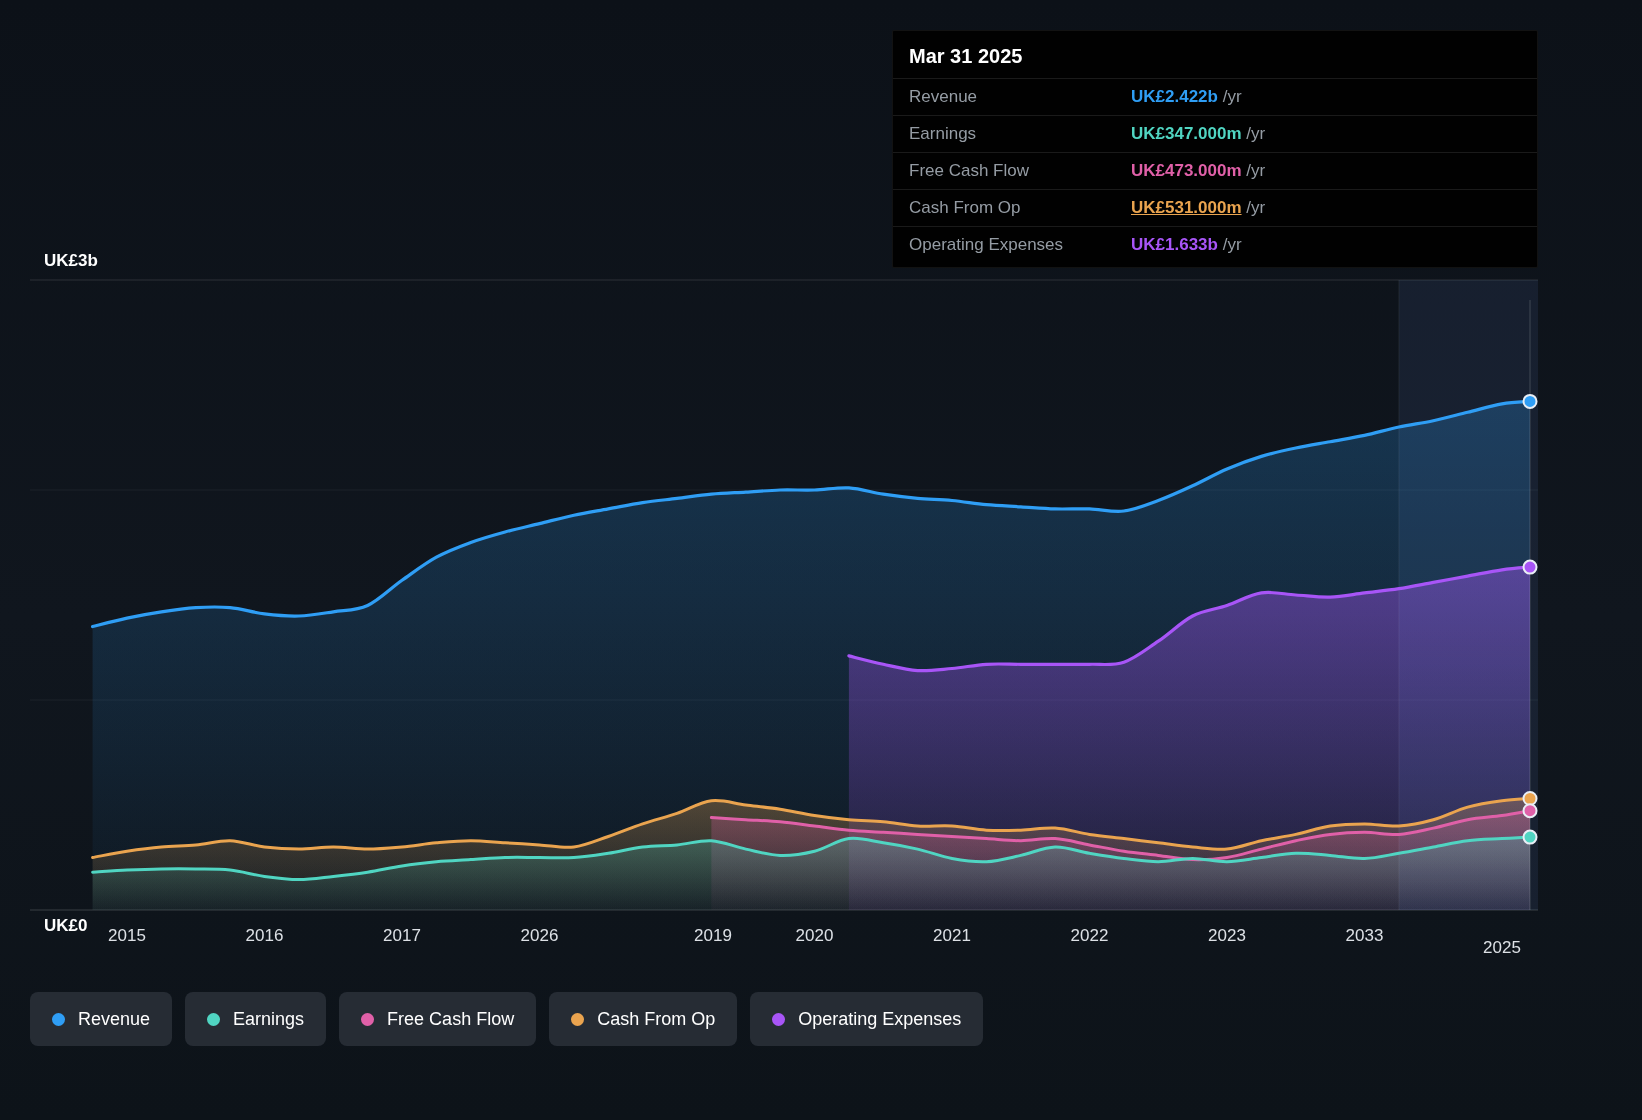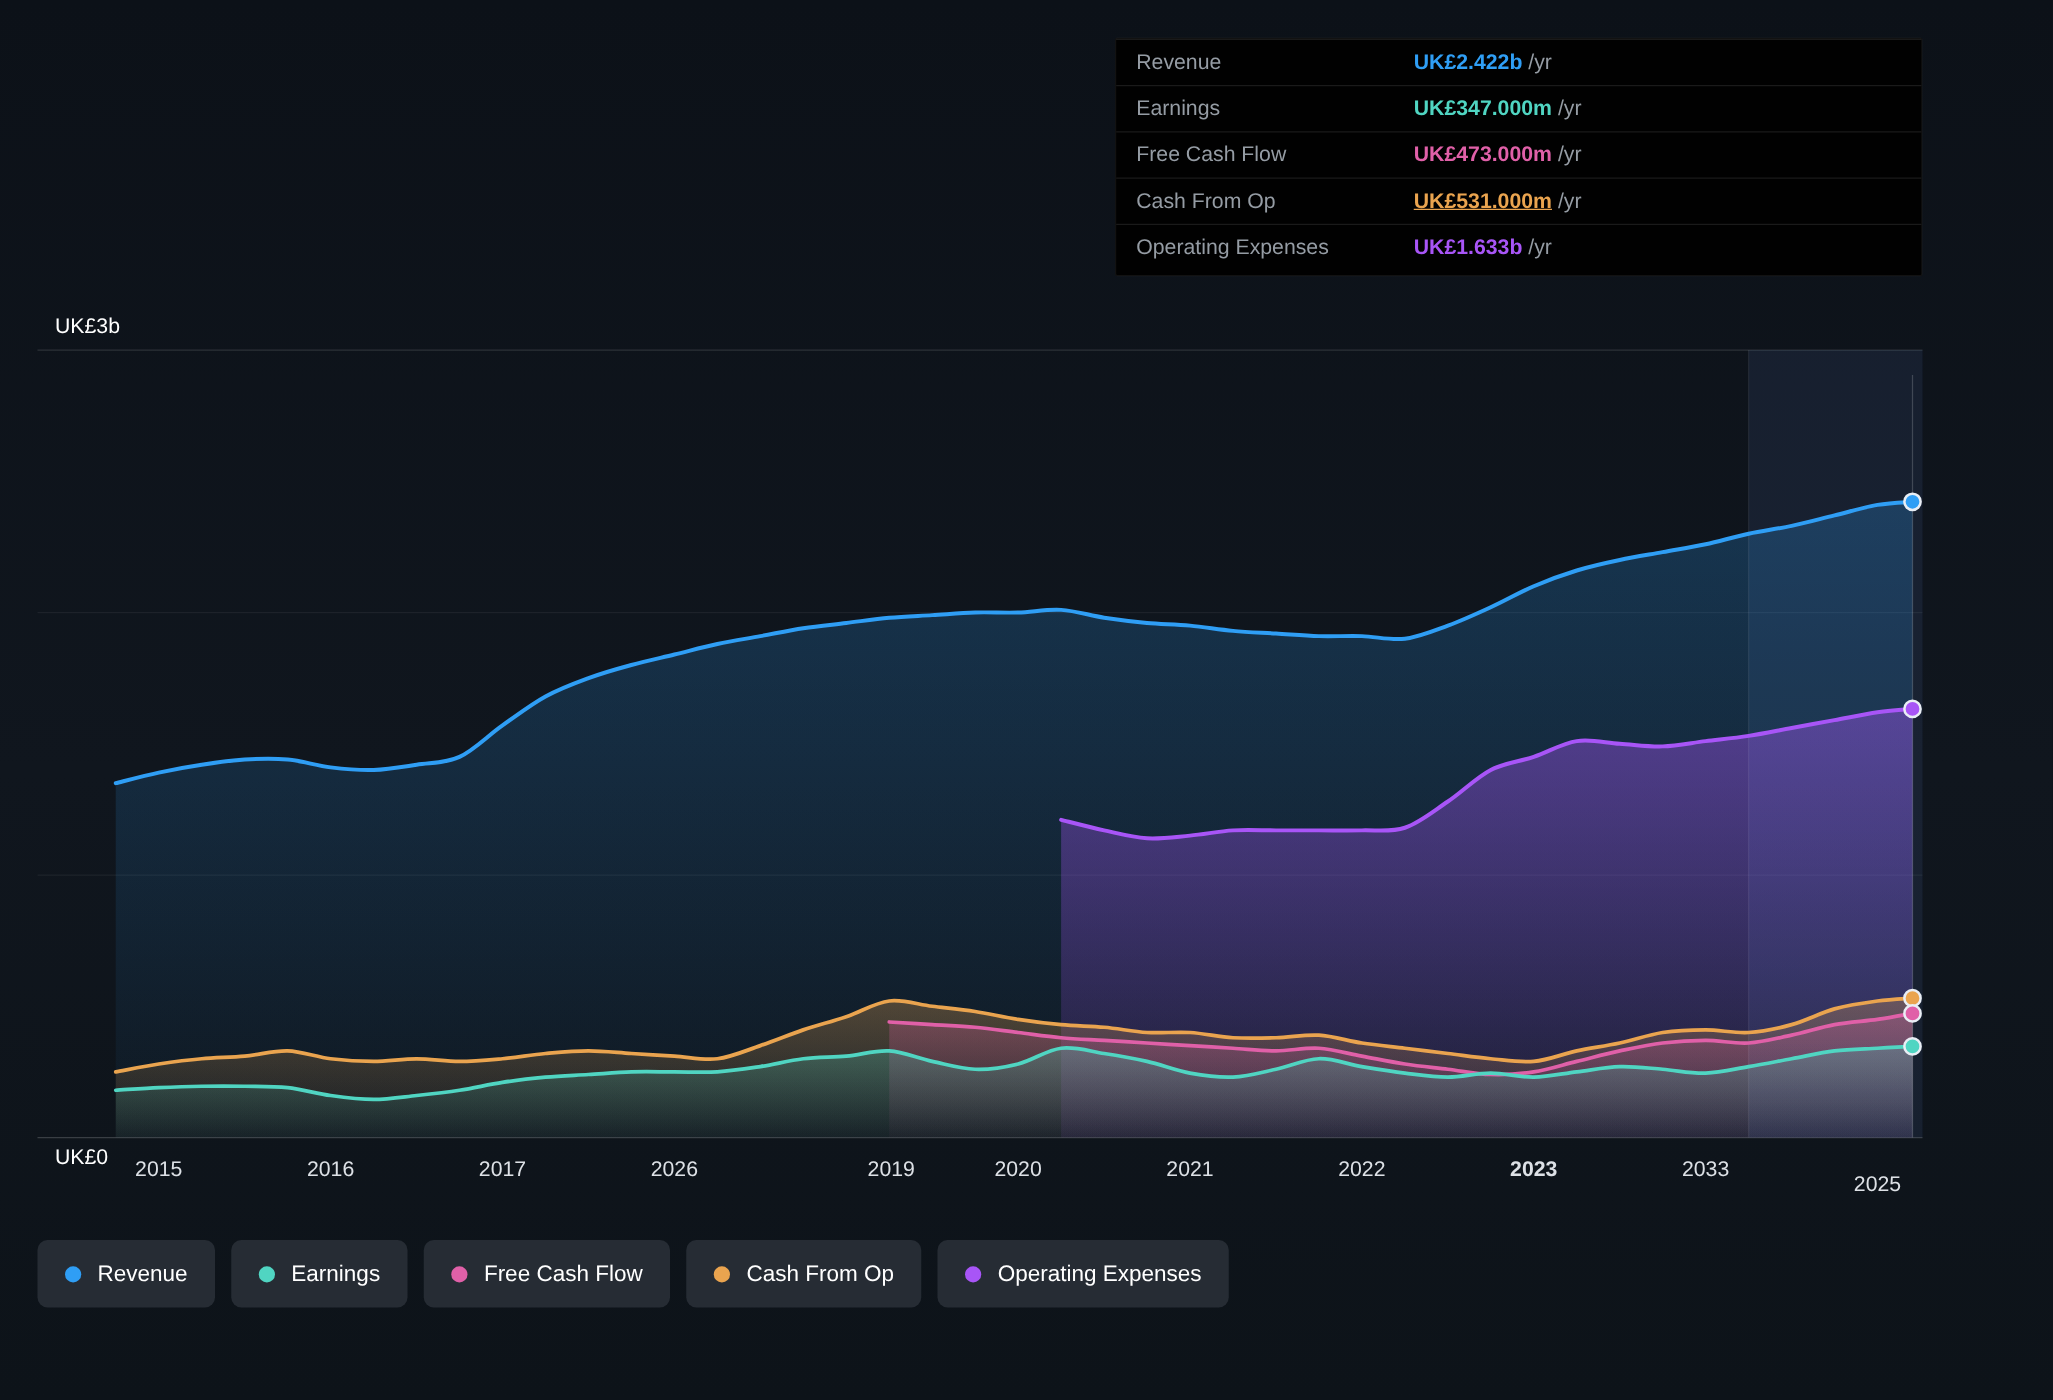--- a/index.html
+++ b/index.html
@@ -6,21 +6,21 @@
   body{
     width:1642px;height:1120px;position:relative;overflow:hidden;
     background:#0f141b;
     font-family:"Liberation Sans", sans-serif;
     -webkit-font-smoothing:antialiased;
   }
   .stage{position:absolute;inset:0;background:linear-gradient(180deg,#0c1118 0%,#10161e 55%,#0d1319 100%);}
   #chart-wrap{position:absolute;left:0;top:0;width:1642px;height:1120px;z-index:1;}
 
   
-  .y-label{position:absolute;left:44px;color:#ffffff;font-size:17px;font-weight:400;z-index:3;}
+  .y-label{position:absolute;left:44px;color:#ffffff;font-size:17px;font-weight:700;z-index:3;}
   .y-label.top{top:251px;}
   .y-label.bottom{top:916px;}
 
   
   #x-axis{position:absolute;left:0;top:926px;width:1346px;height:24px;z-index:3;}
   #x-axis span{position:absolute;width:80px;text-align:center;color:#dde1e6;font-size:17px;}
 
   
   .tooltip{
     position:absolute;left:892px;top:30px;width:646px;z-index:10;
@@ -101,26 +101,27 @@
 <div class="y-label bottom">UK£0</div>
 <div id="x-axis">
     <span style="left: 87px;">2015</span>
     <span style="left: 224.5px;">2016</span>
     <span style="left: 362px;">2017</span>
     <span style="left: 499.5px;">2026</span>
     <span style="left: 673px;">2019</span>
     <span style="left: 774.5px;">2020</span>
     <span style="left: 912px;">2021</span>
     <span style="left: 1049.5px;">2022</span>
-    <span style="left: 1187px; font-weight: bold;">2023</span>
+    <span style="left: 1187px;">2023</span>
     <span style="left: 1324.5px;">2033</span>
     <span style="left: 1462px; margin-top: 12px;">2025</span>
   </div>
 
 <div class="tooltip">
+  <div class="tt-title">Mar 31 2025</div>
 
   <div class="tt-row">
     <span class="tt-label">Revenue</span>
     <span class="tt-value"><b style="color: rgb(47, 158, 245);">UK£2.422b</b><span class="tt-suffix"> /yr</span></span>
   </div>
 
   <div class="tt-row">
     <span class="tt-label">Earnings</span>
     <span class="tt-value"><b style="color: rgb(80, 213, 194);">UK£347.000m</b><span class="tt-suffix"> /yr</span></span>
   </div>

